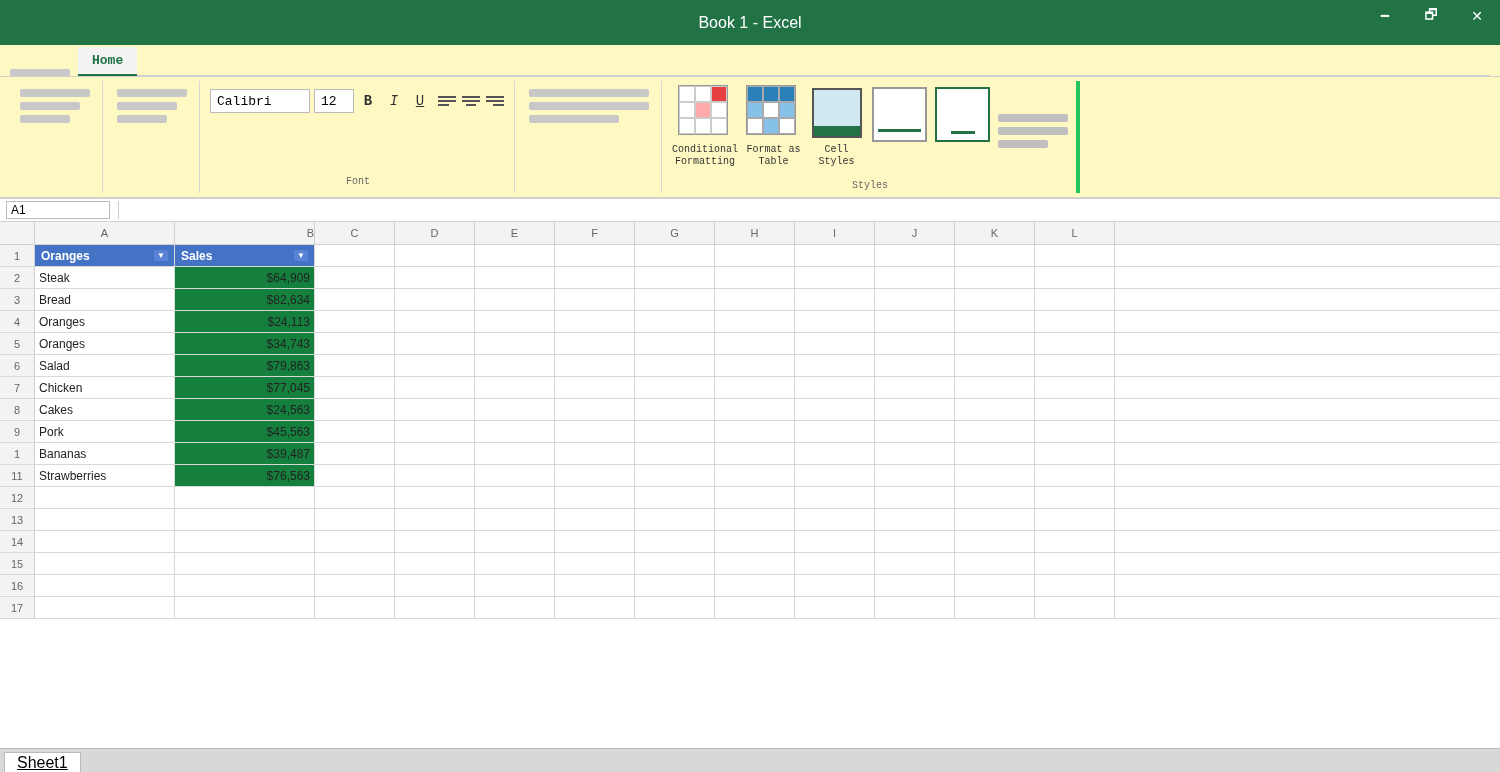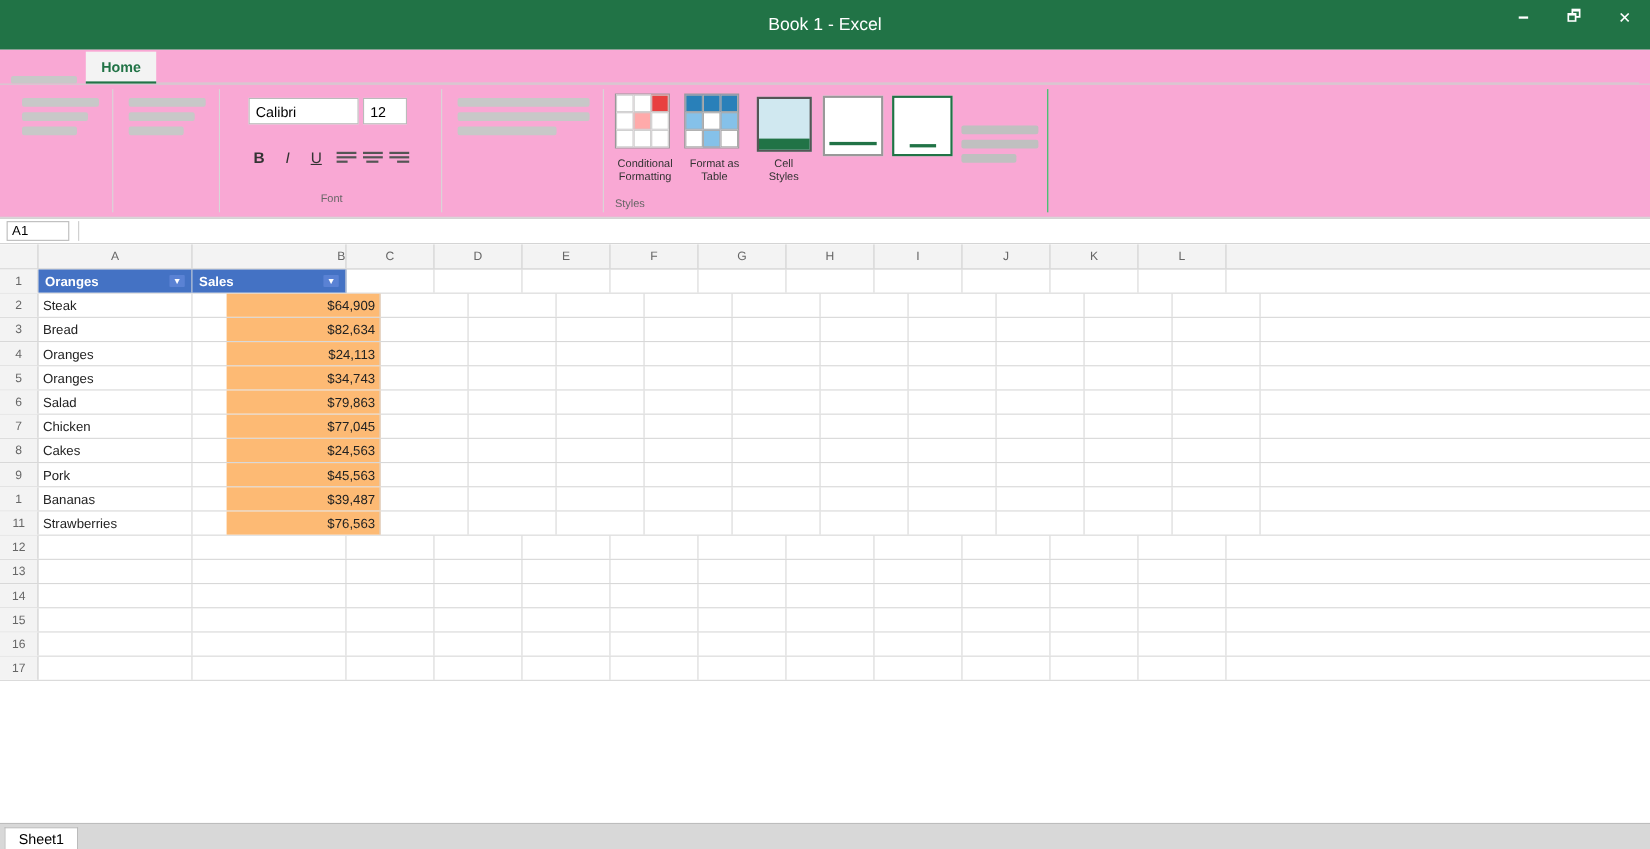--- a/index.html
+++ b/index.html
@@ -34,22 +34,23 @@
       display: flex;
       align-items: center;
       justify-content: center;
       font-size: 14px;
       cursor: pointer;
       margin-top: 0;
     }
 
     
     .ribbon {
-      background: #f9a8d4;
+      background: #fef9c3;
       border-bottom: 1px solid #d0d0d0;
+      font-family: Liberation Mono, monospace;
     }
     .ribbon-tabs {
       display: flex;
       padding: 0 10px;
       height: 32px;
       align-items: flex-end;
       border-bottom: 1px solid #d0d0d0;
     }
     .ribbon-tab {
       padding: 6px 14px;
@@ -155,23 +156,23 @@
       background: #c8c8c8;
       border-radius: 2px;
       width: 70px;
     }
     .ribbon-bar.short { width: 50px; }
     .ribbon-bar.medium { width: 60px; }
 
     
     .font-group {
       display: flex;
-      flex-direction: column;
+      flex-direction: row;
       padding: 4px;
-      gap: 20px;
+      gap: 4px;
       min-width: 160px;
     }
     .font-row1 {
       display: flex;
       gap: 4px;
       align-items: center;
     }
     .font-name-box {
       border: 1px solid #bbb;
       background: white;
@@ -227,22 +228,23 @@
     .align-line {
       height: 2px;
       background: #555;
       width: 100%;
     }
 
     
     .styles-group {
       display: flex;
       flex-direction: column;
+      align-items: center;
       padding: 4px 8px;
-      border-right: 1px solid #22c55e;
+      border-right: 4px solid #22c55e;
       gap: 12px;
     }
     .styles-icons {
       display: flex;
       gap: 8px;
       flex: 1;
       align-items: center;
     }
     .style-icon-wrap {
       display: flex;
@@ -414,36 +416,35 @@
     .dropdown-arrow {
       font-size: 8px;
       background: #5a82d4;
       padding: 1px 3px;
       border-radius: 1px;
       cursor: pointer;
     }
 
     
     .sales-highlight {
-      background: #fdba74;
-      margin-left: 31px;
+      background: #15803d;
     }
     .formula-bar {
       display: flex;
       align-items: center;
       background: white;
       border-bottom: 1px solid #d0d0d0;
       height: 24px;
       padding: 0 6px;
       font-size: 12px;
       border-top: 1px solid #d0d0d0;
       gap: 8px;
     }
     .name-box {
-      width: 57px;
+      width: 104px;
       border: 1px solid #bbb;
       padding: 0 4px;
       font-size: 12px;
       height: 18px;
       display: flex;
       align-items: center;
     }
     .formula-divider {
       width: 1px;
       height: 18px;
@@ -461,25 +462,26 @@
       height: 24px;
       align-items: flex-end;
       padding-left: 4px;
       border-top: 1px solid #bbb;
     }
     .sheet-tab {
       padding: 3px 12px;
       background: white;
       border: 1px solid #bbb;
       border-bottom: none;
-      font-size: 13px;
+      font-size: 16px;
       cursor: pointer;
       height: 20px;
       display: flex;
       align-items: center;
+      text-decoration: underline;
     }
     .sheet-tab.active {
       background: white;
       border-bottom: none;
     }
   </style>
 </head>
 <body>
 
 <div class="title-bar">

